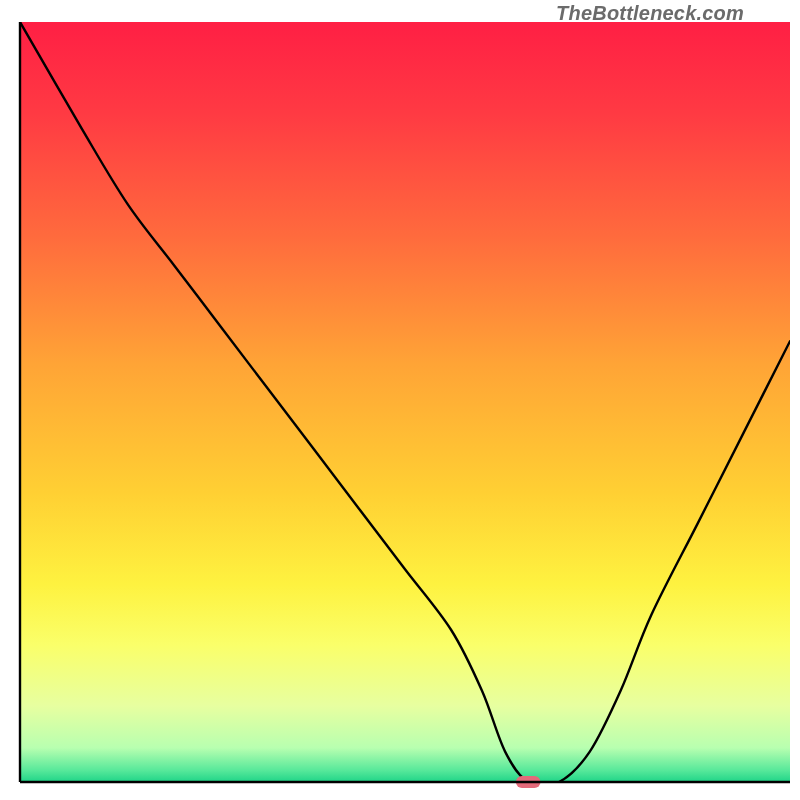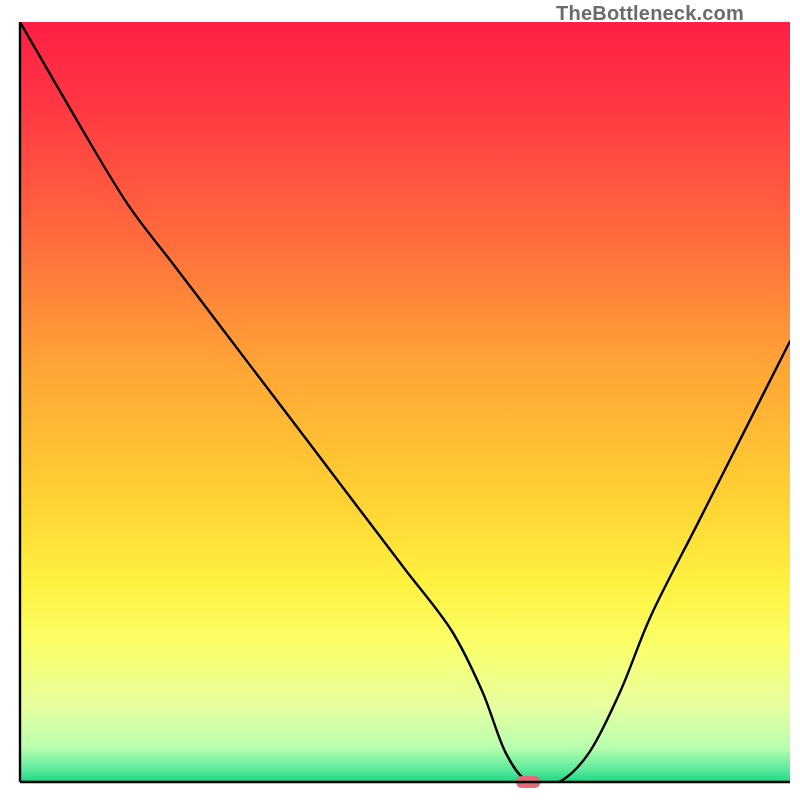--- a/index.html
+++ b/index.html
@@ -7,20 +7,21 @@
     padding: 0;
     width: 800px;
     height: 800px;
     overflow: hidden;
     background: #fff;
   }
   .chart-wrap {
     position: relative;
     width: 752px;
     height: 800px;
+    font-style: italic;
   }
   svg {
     display: block;
   }
   .watermark {
     position: absolute;
     top: 2px;
     right: 8px;
     font-family: Arial, Helvetica, sans-serif;
     font-size: 20px;

